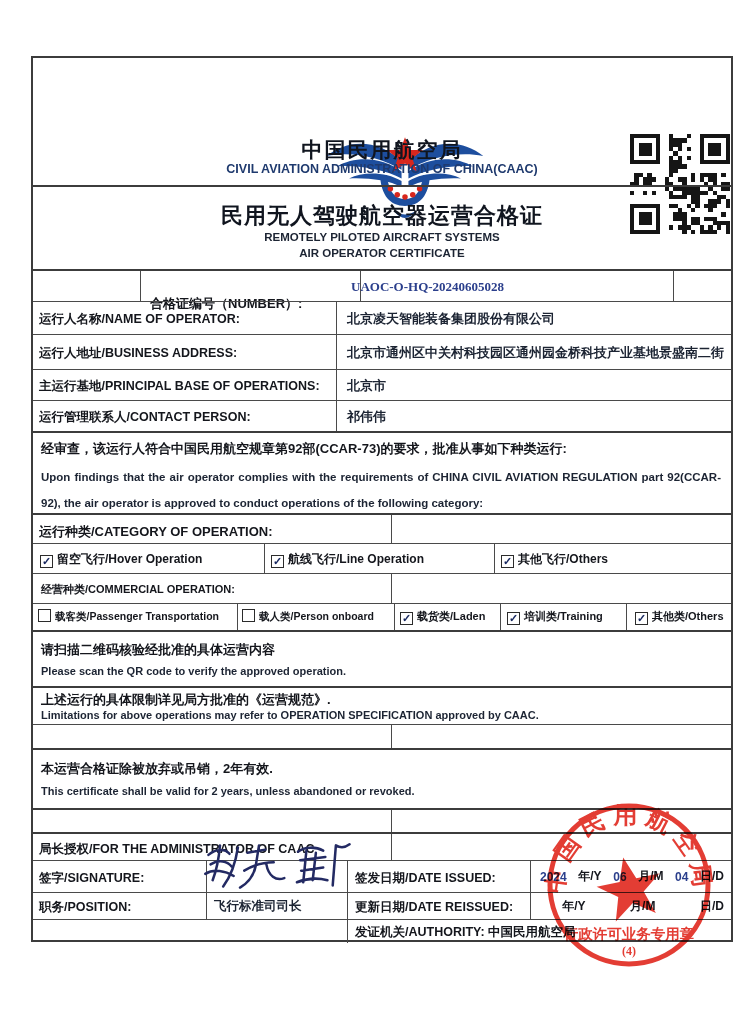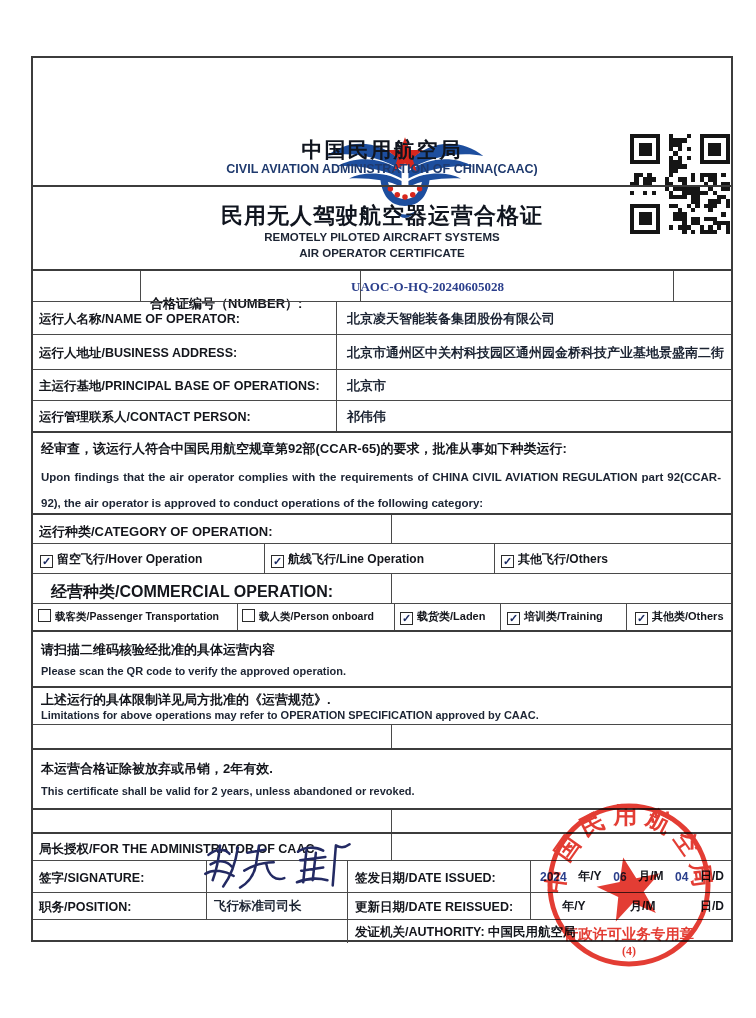--- a/index.html
+++ b/index.html
@@ -238,21 +238,21 @@
       <span class="lab" style="left:6px; top:8px;">主运行基地/PRINCIPAL BASE OF OPERATIONS:</span>
       <span class="val" style="left:314px; top:7px;">北京市</span>
     </div>
     <div class="row bt1" style="height:31px;">
       <div class="vline" style="left:303px;"></div>
       <span class="lab" style="left:6px; top:8px;text-align:right;">运行管理联系人/CONTACT PERSON:</span>
       <span class="val" style="left:314px; top:7px;">祁伟伟</span>
     </div>
 
     <div class="row bt2" style="height:82px;">
-      <div class="approval-cn">经审查，该运行人符合中国民用航空规章第92部(CCAR-65)的要求，批准从事如下种类运行:</div>
+      <div class="approval-cn">经审查，该运行人符合中国民用航空规章第92部(CCAR-73)的要求，批准从事如下种类运行:</div>
       <div class="approval-en">Upon findings that the air operator complies with the requirements of CHINA CIVIL AVIATION REGULATION part 92(CCAR-92), the air operator is approved to conduct operations of the following category:</div>
     </div>
 
     <div class="row bt2" style="height:30px;">
       <div class="vline" style="left:358px;"></div>
       <span class="lab" style="left:6px; top:8px; font-size:13px;">运行种类/CATEGORY OF OPERATION:</span>
     </div>
     <div class="row bt1" style="height:30px;">
       <div class="vline" style="left:231px;"></div>
       <div class="vline" style="left:461px;"></div>
@@ -262,21 +262,21 @@
       <span class="opt" style="left:238px; font-size:12px;">
         <span class="cbox">✓</span><span>航线飞行/Line Operation</span>
       </span>
       <span class="opt" style="left:468px; font-size:12px;">
         <span class="cbox">✓</span><span>其他飞行/Others</span>
       </span>
     </div>
 
     <div class="row bt1" style="height:30px;">
       <div class="vline" style="left:358px;"></div>
-      <span class="lab" style="left:18px; top:8px; font-size:16px;">经营种类/COMMERCIAL OPERATION:</span>
+      <span class="lab" style="left:8px; top:8px; font-size:11px;">经营种类/COMMERCIAL OPERATION:</span>
     </div>
     <div class="row bt1" style="height:27px;">
       <div class="vline" style="left:204px;"></div>
       <div class="vline" style="left:361px;"></div>
       <div class="vline" style="left:467px;"></div>
       <div class="vline" style="left:593px;"></div>
       <span class="opt" style="left:5px; top:5px; font-size:10.5px;">
         <span class="cbox"></span><span>载客类/Passenger Transportation</span>
       </span>
       <span class="opt" style="left:209px; top:5px; font-size:10.5px;">

